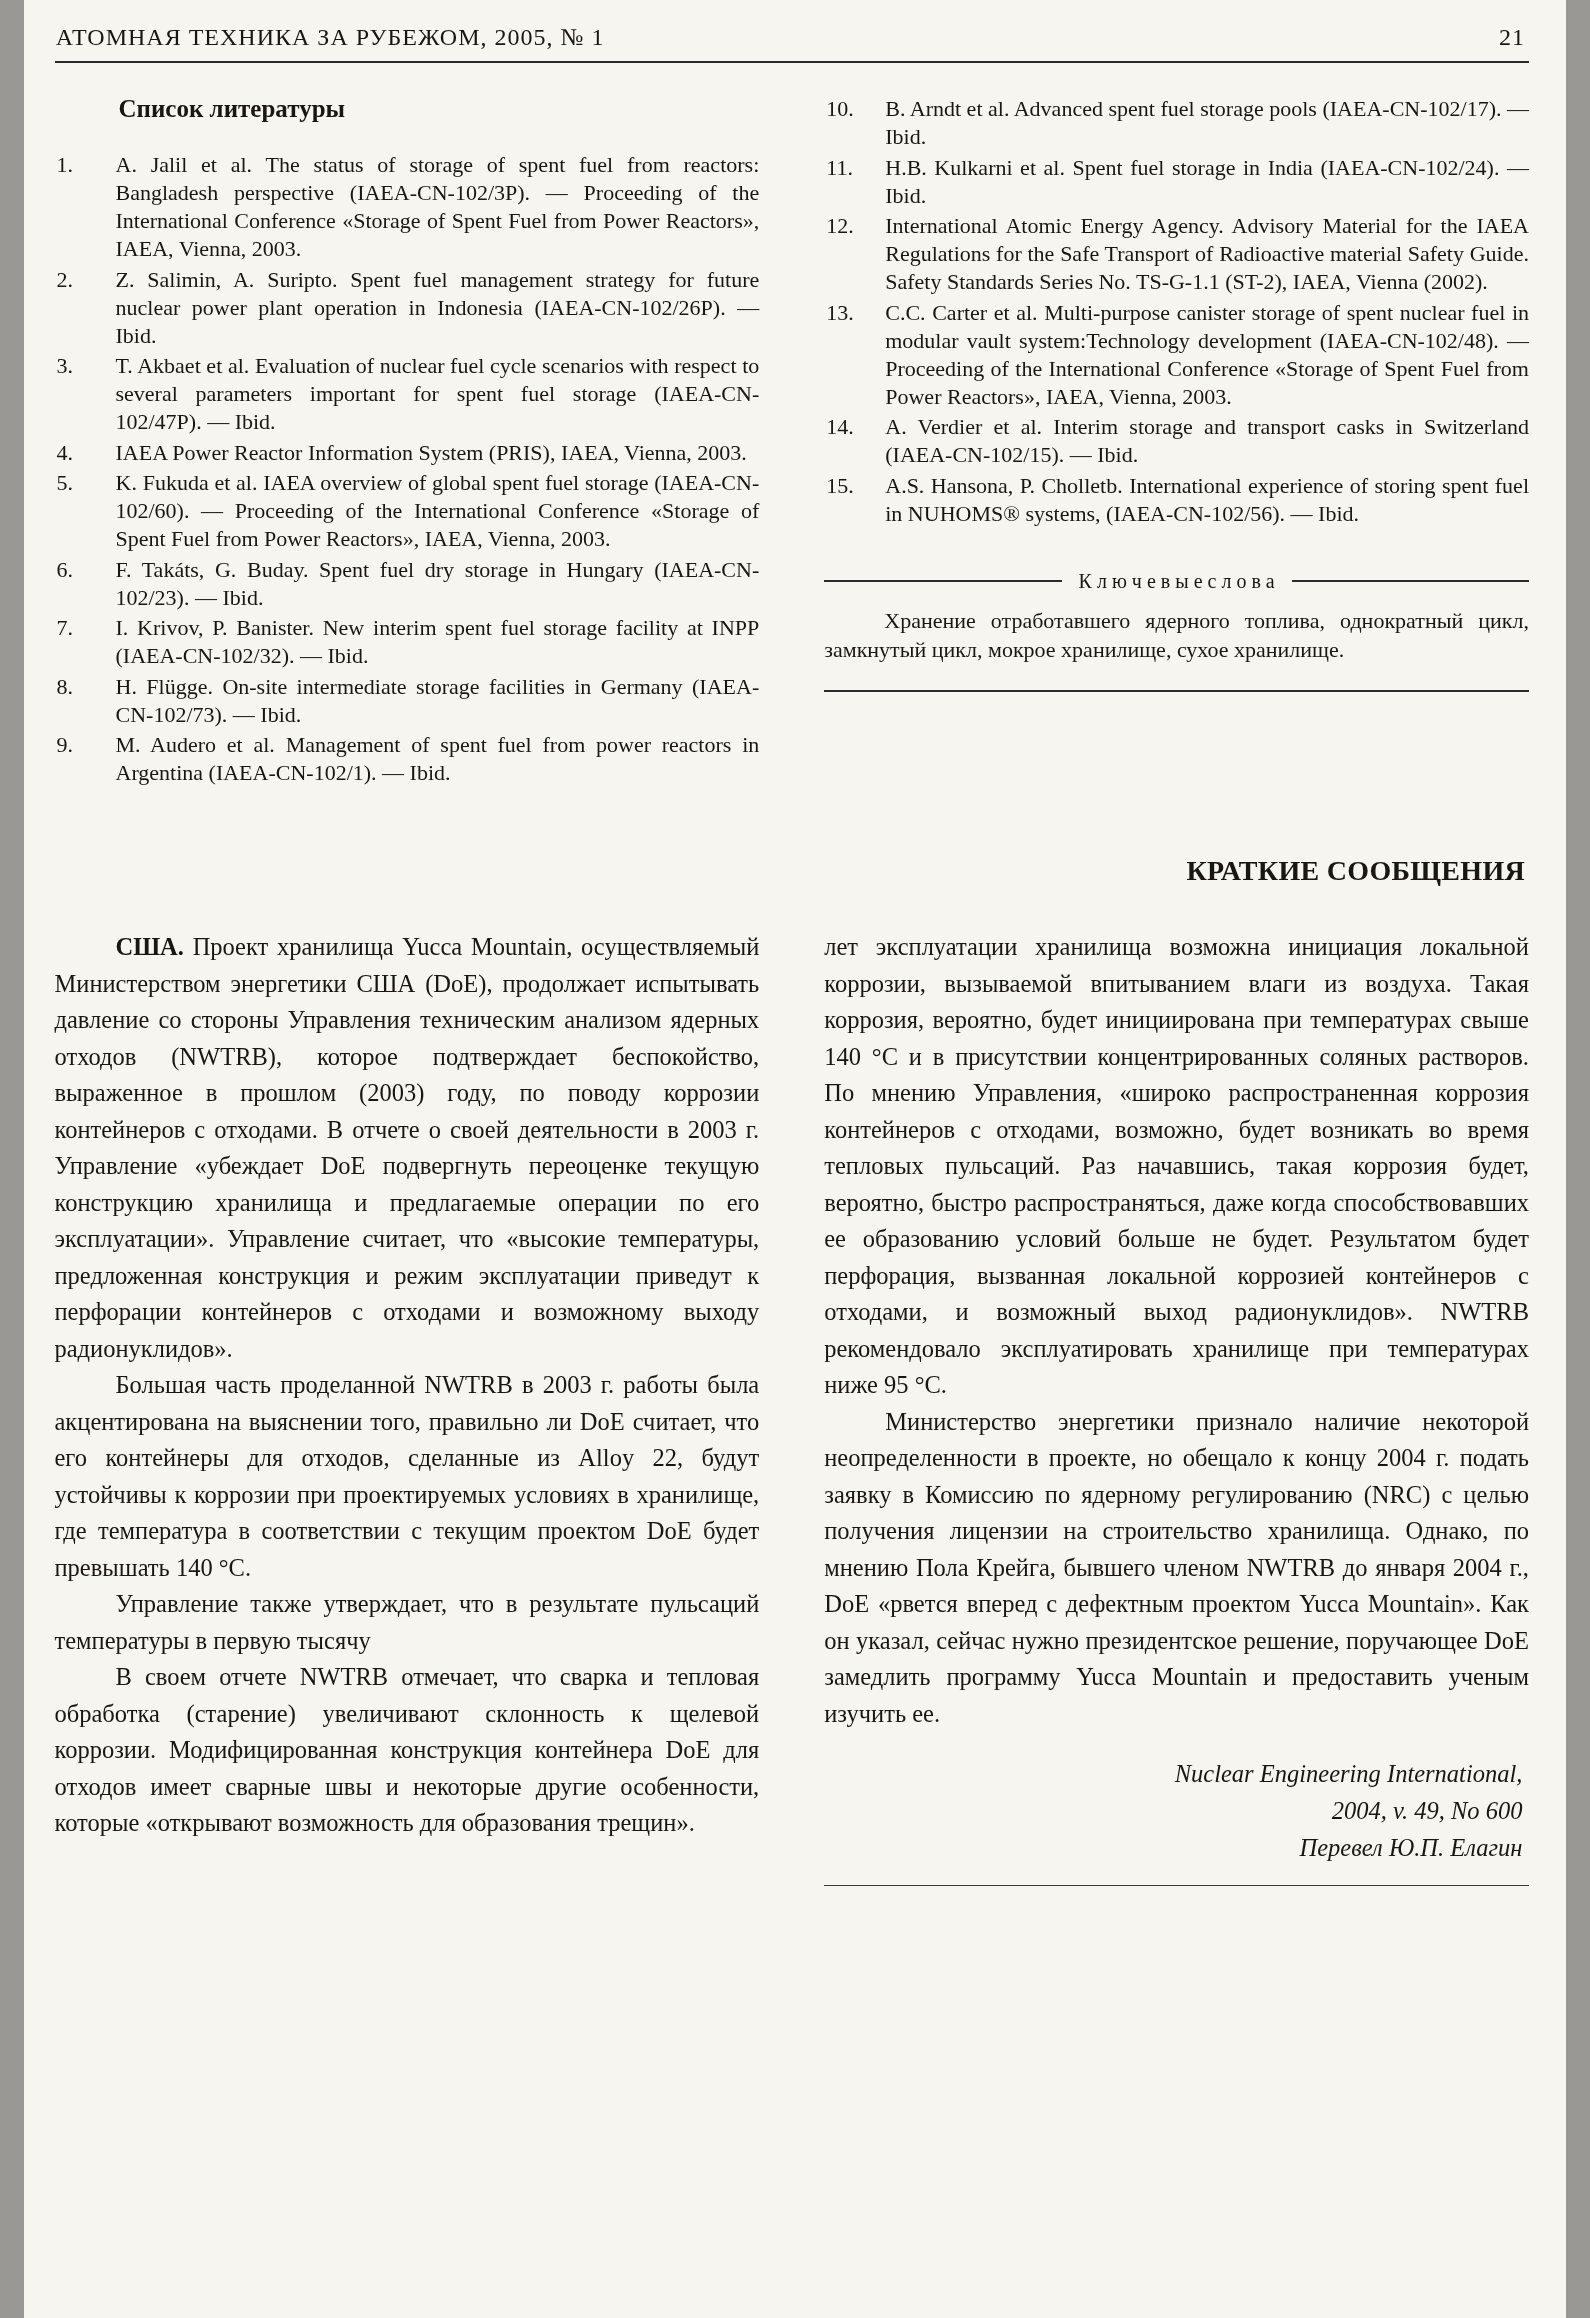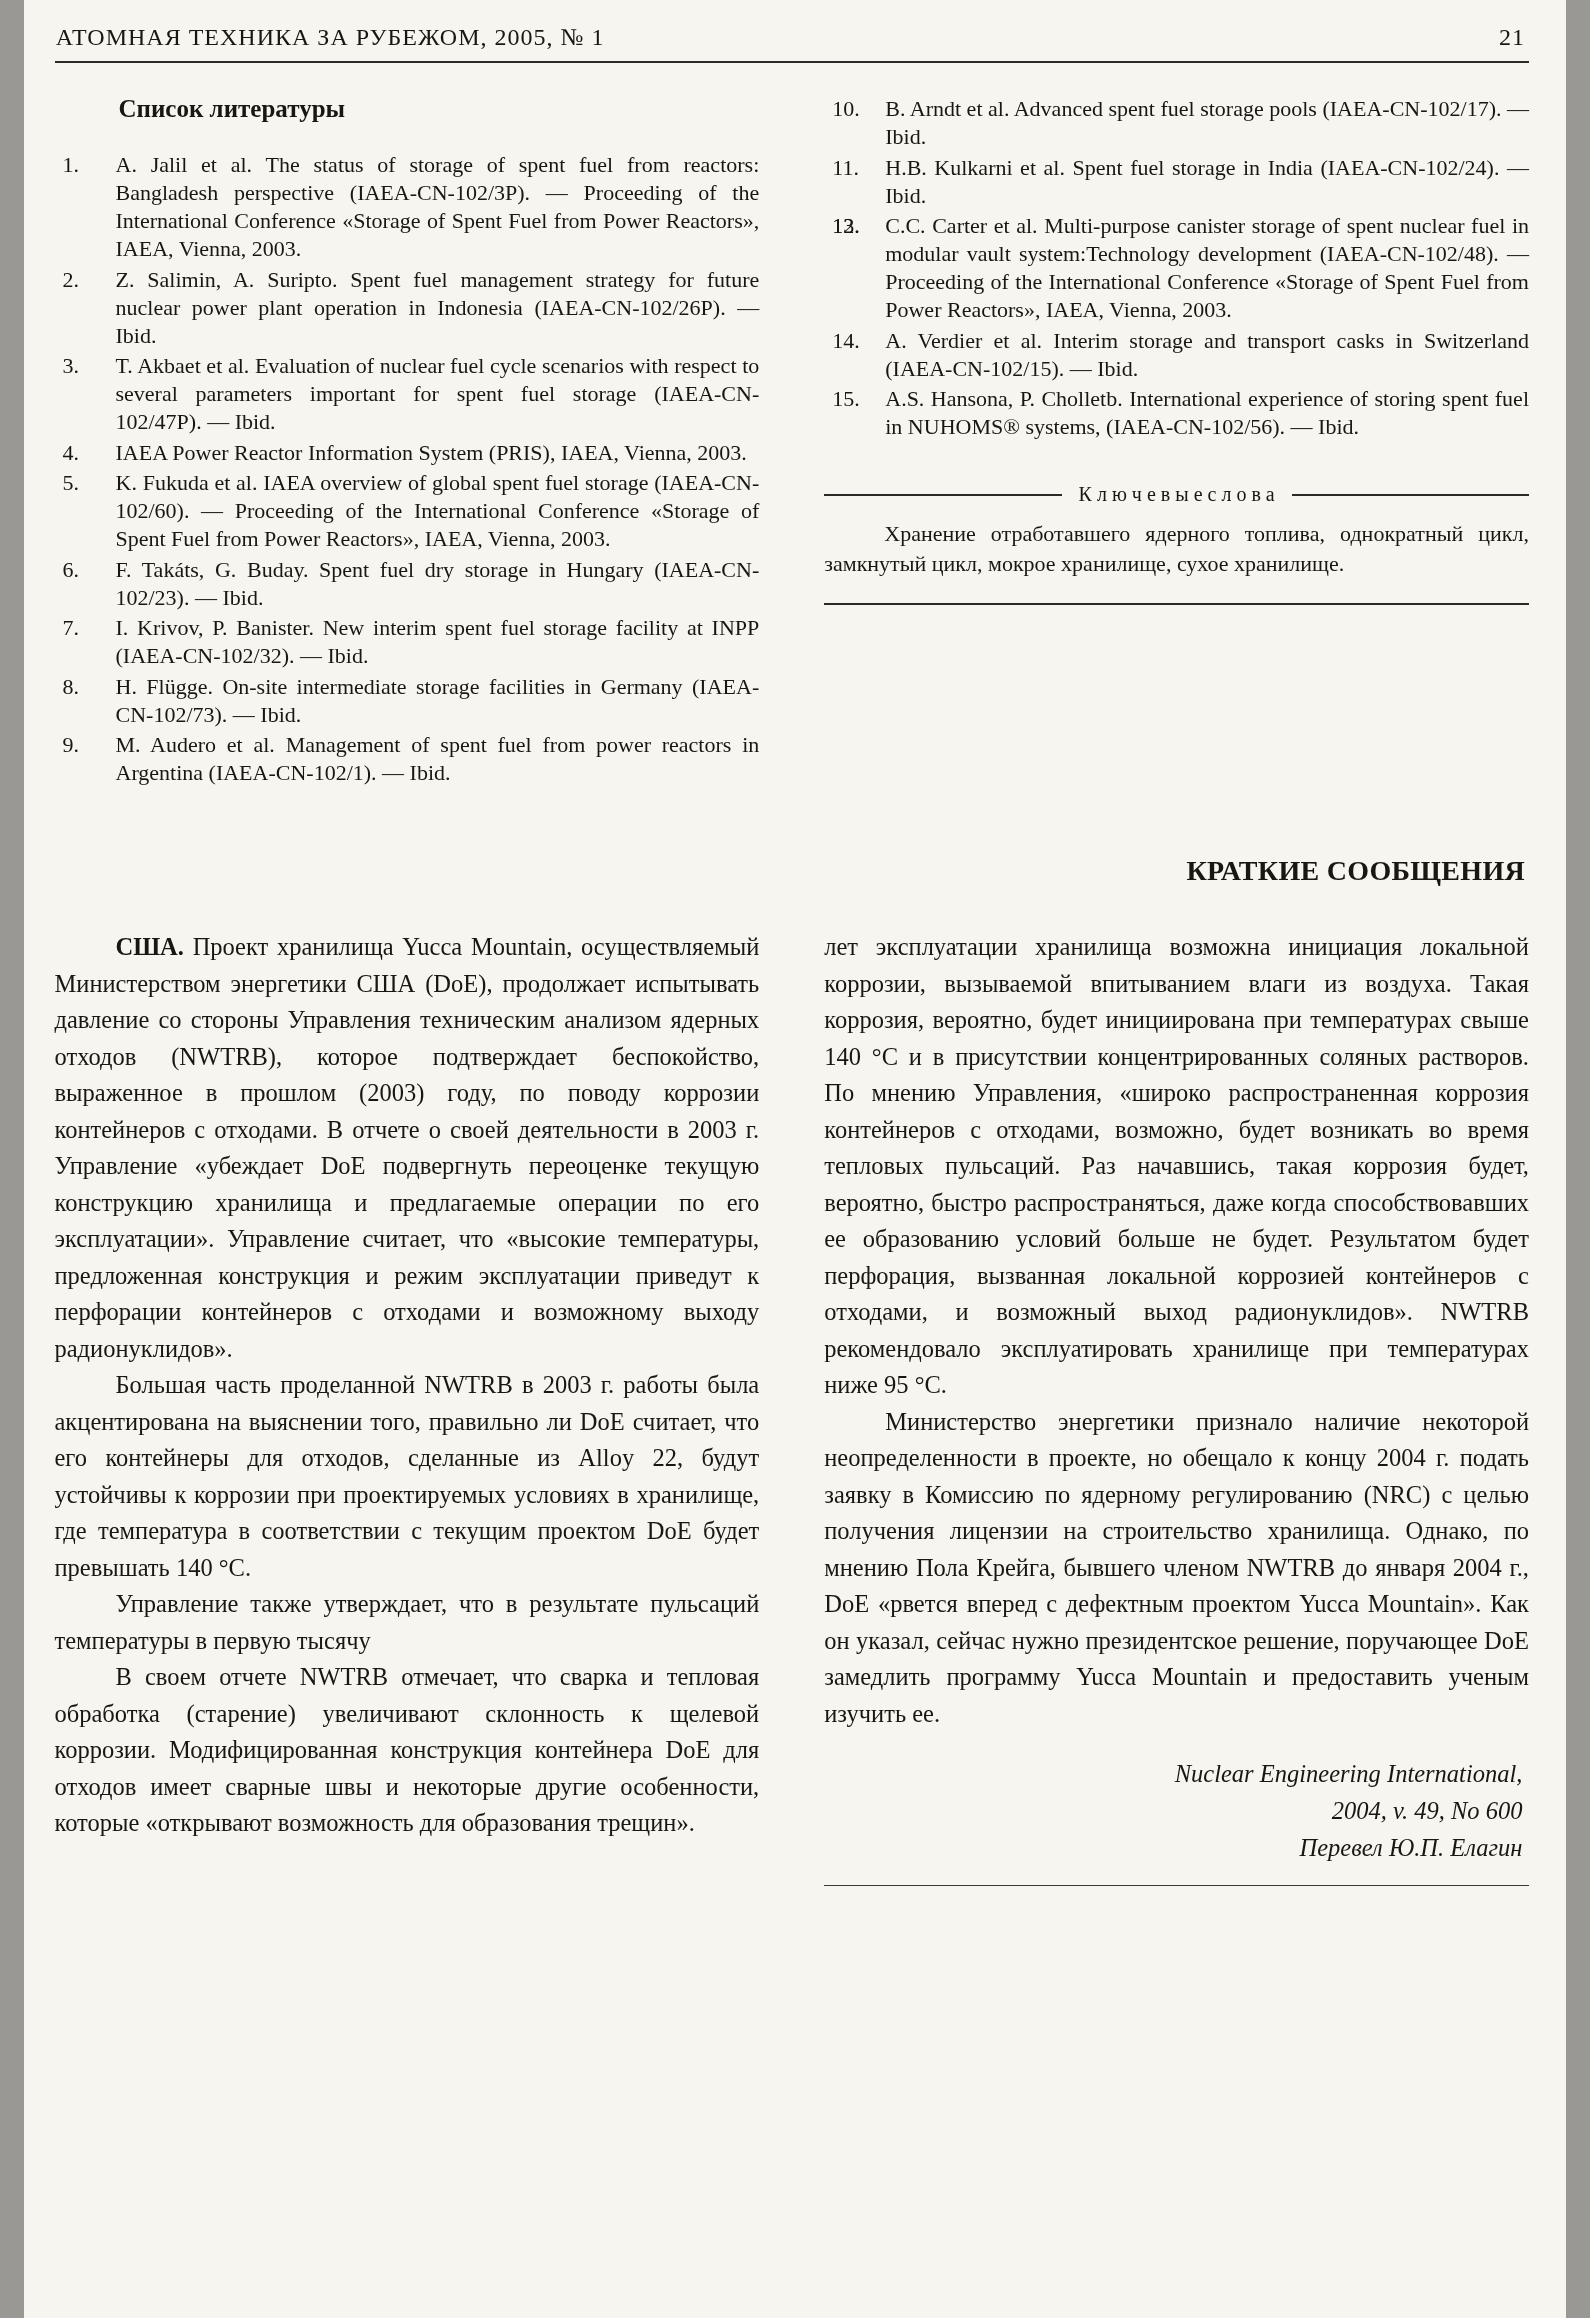--- a/index.html
+++ b/index.html
@@ -24,21 +24,21 @@
   .two-col { display: grid; grid-template-columns: 1fr 1fr; column-gap: 65px; }
 
   .biblio { margin-top: 32px; }
   .biblio-title { font-size: 25px; font-weight: bold; margin: 0 0 28px 64px; }
 
   .ref-list {
     list-style: none; margin: 0; padding: 0;
     font-size: 22px; line-height: 1.27; text-align: justify;
   }
   .ref { position: relative; padding-left: 61px; margin-bottom: 2.7px; }
-  .ref-num { position: absolute; left: 8px; }
+  .ref-num { position: absolute; left: 2px; }
 
   .keywords { margin-top: 42px; }
   .kw-header { display: flex; align-items: center; gap: 17px; font-size: 20px; }
   .kw-line { flex: 1; border-top: 2px solid #2c2a26; height: 0; }
   .kw-label { white-space: nowrap; }
   .kw-text {
     font-size: 22px; line-height: 1.34; text-align: justify;
     text-indent: 60px; margin: 13.3px 0 0 0;
   }
   .kw-rule { border: none; border-top: 2px solid #2c2a26; margin: 25px 0 0 0; }
@@ -134,20 +134,21 @@
             <span class="ref-text">B. Arndt et al. Advanced spent fuel storage pools (IAEA-CN-102/17). — Ibid.</span>
           </li>
 
           <li class="ref">
             <span class="ref-num">11.</span>
             <span class="ref-text">H.B. Kulkarni et al. Spent fuel storage in India (IAEA-CN-102/24). — Ibid.</span>
           </li>
 
           <li class="ref">
             <span class="ref-num">12.</span>
+            <span class="ref-text">International Atomic Energy Agency. Advisory Material for the IAEA Regulations for the Safe Transport of Radioactive material Safety Guide. Safety Standards Series No. TS-G-1.1 (ST-2), IAEA, Vienna (2002).</span>
           </li>
 
           <li class="ref">
             <span class="ref-num">13.</span>
             <span class="ref-text">C.C. Carter et al. Multi-purpose canister storage of spent nuclear fuel in modular vault system:Technology development (IAEA-CN-102/48). — Proceeding of the International Conference «Storage of Spent Fuel from Power Reactors», IAEA, Vienna, 2003.</span>
           </li>
 
           <li class="ref">
             <span class="ref-num">14.</span>
             <span class="ref-text">A. Verdier et al. Interim storage and transport casks in Switzerland (IAEA-CN-102/15). — Ibid.</span>

